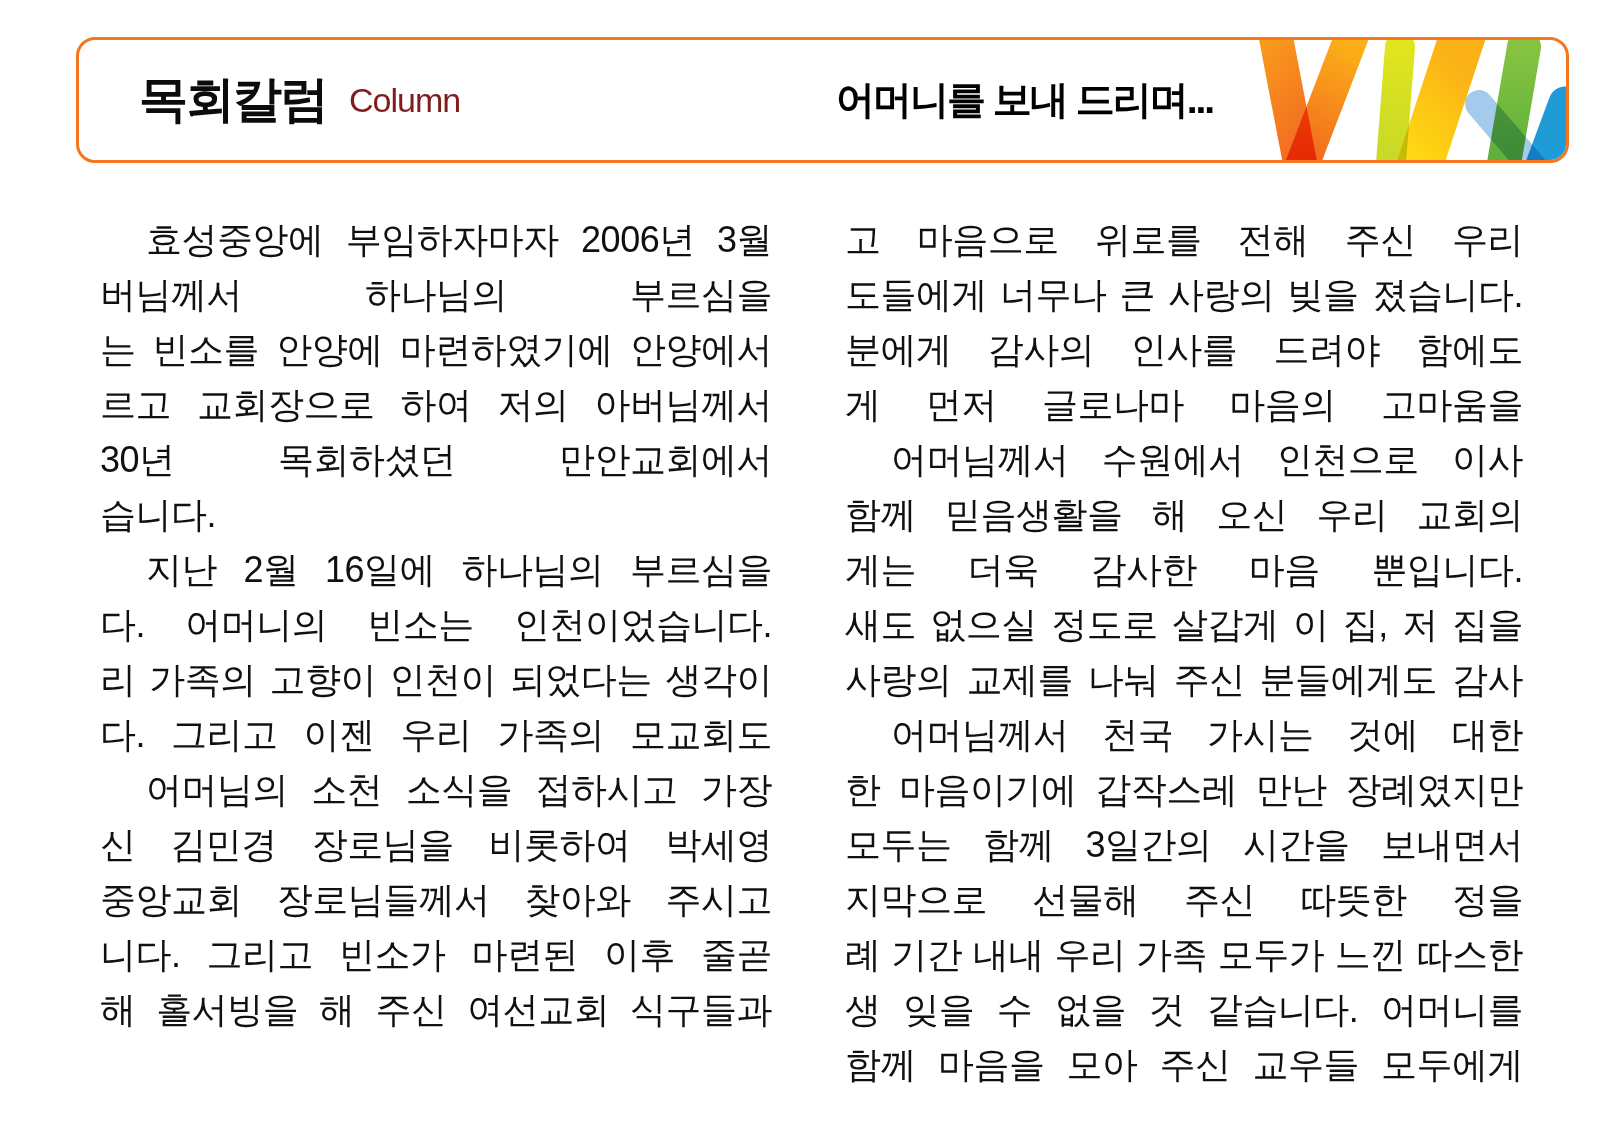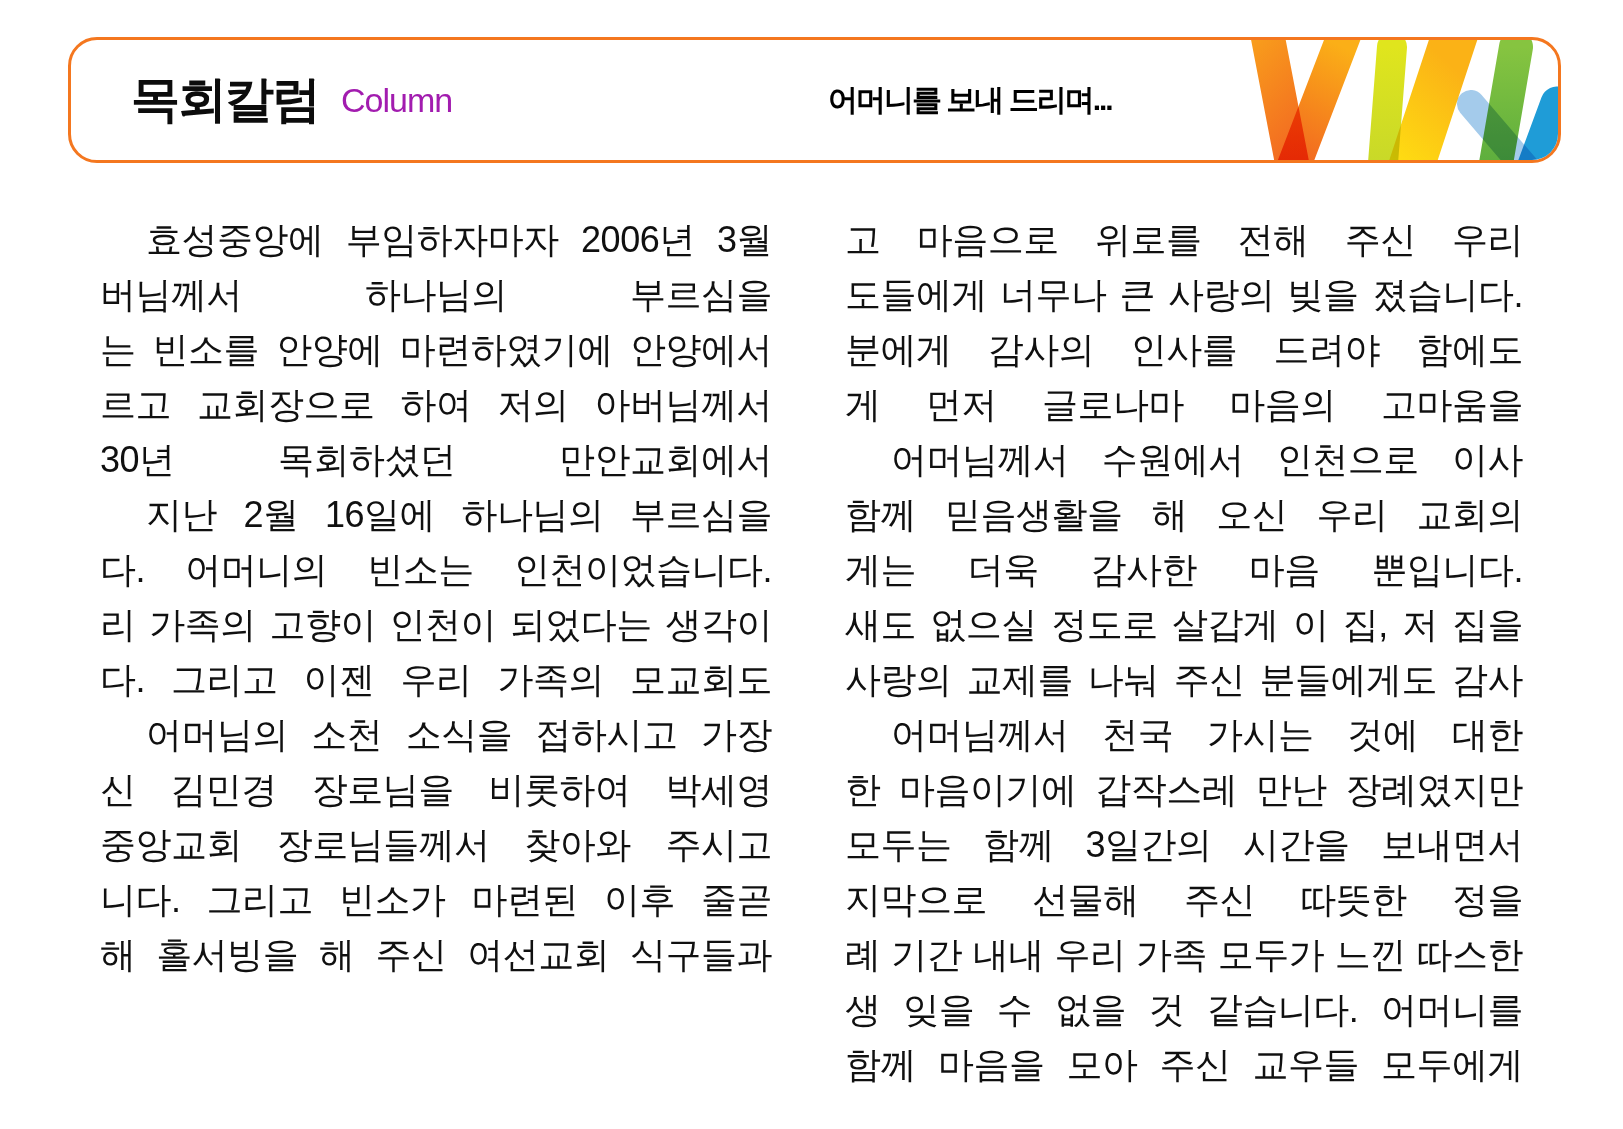--- a/index.html
+++ b/index.html
@@ -7,45 +7,45 @@
     width:1623px; height:1129px;
     background:#ffffff;
     position:relative;
     font-family:"Liberation Sans", sans-serif;
     color:#111;
     overflow:hidden;
   }
 
   
   .header {
-    position:absolute; left:68px; top:37px;
+    position:absolute; left:76px; top:37px;
     width:1493px; height:126px;
     box-sizing:border-box;
     border:3px solid #F4771F;
-    border-radius:29px;
+    border-radius:19px;
     background:#fff;
     overflow:hidden;
   }
   .title-group {
     position:absolute; left:60px; top:0; height:100%;
     display:flex; align-items:center; gap:22px;
     z-index:2;
   }
   .title-ko {
     font-size:49px; font-weight:800; color:#0c0c0c;
     letter-spacing:-2px;
   }
   .title-en {
-    font-size:34px; font-weight:400; color:#a21caf;
+    font-size:34px; font-weight:400; color:#7f1d1d;
     letter-spacing:-1px;
   }
   .article-title {
     position:absolute; left:757px; top:0; height:100%;
     display:flex; align-items:center;
-    font-size:30px; font-weight:800; color:#000;
+    font-size:39px; font-weight:800; color:#000;
     letter-spacing:-2px;
     z-index:2;
   }
   .ribbons {
     position:absolute; top:-3px; right:-3px;
     width:400px; height:130px;
     z-index:1;
   }
   .blend { mix-blend-mode:multiply; }
 
@@ -116,20 +116,21 @@
     <line class="blend" x1="396" y1="66" x2="362" y2="158" stroke="#1F9CD7" stroke-width="33" stroke-linecap="round"></line>
   </svg>
 </div>
 
 <div class="col col-left">
     <div class="line indent">효성중앙에 부임하자마자 2006년 3월 14일에 아</div>
     <div class="line">버님께서 하나님의 부르심을 받으셨습니다. 그 때에</div>
     <div class="line">는 빈소를 안양에 마련하였기에 안양에서 장례를 치</div>
     <div class="line">르고 교회장으로 하여 저의 아버님께서 개척하시고</div>
     <div class="line">30년 목회하셨던 만안교회에서 천국입성예배를 드렸</div>
+    <div class="line end">습니다.</div>
     <div class="line indent">지난 2월 16일에 하나님의 부르심을 받으셨습니</div>
     <div class="line">다. 어머니의 빈소는 인천이었습니다. 이제는 저와 우</div>
     <div class="line">리 가족의 고향이 인천이 되었다는 생각이 들었습니</div>
     <div class="line">다. 그리고 이젠 우리 가족의 모교회도 효성중앙교회</div>
     <div class="line indent">어머님의 소천 소식을 접하시고 가장 먼저 달려오</div>
     <div class="line">신 김민경 장로님을 비롯하여 박세영 장로님 등 효성</div>
     <div class="line">중앙교회 장로님들께서 찾아와 주시고 위로해 주셨습</div>
     <div class="line">니다. 그리고 빈소가 마련된 이후 줄곧 조문객들을 위</div>
     <div class="line">해 홀서빙을 해 주신 여선교회 식구들과 찾아와 주시</div>
   </div>

